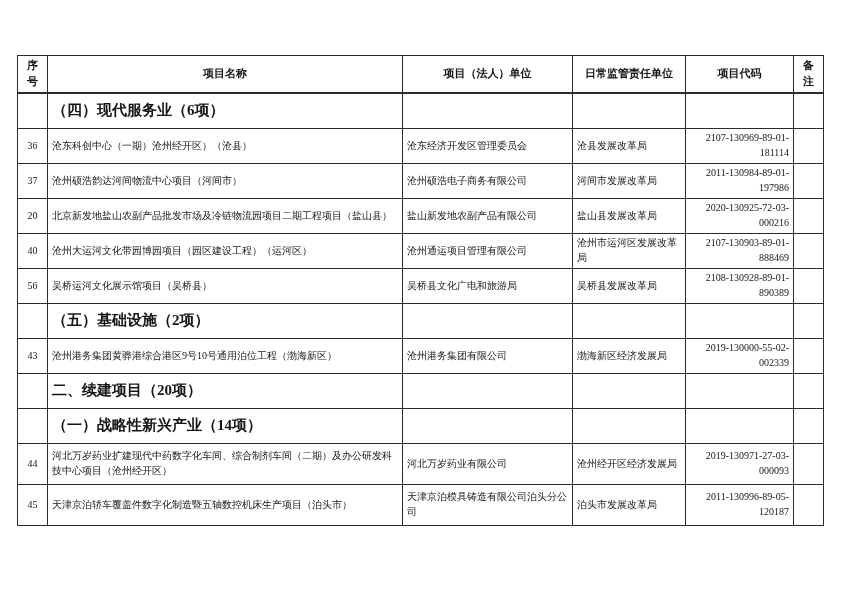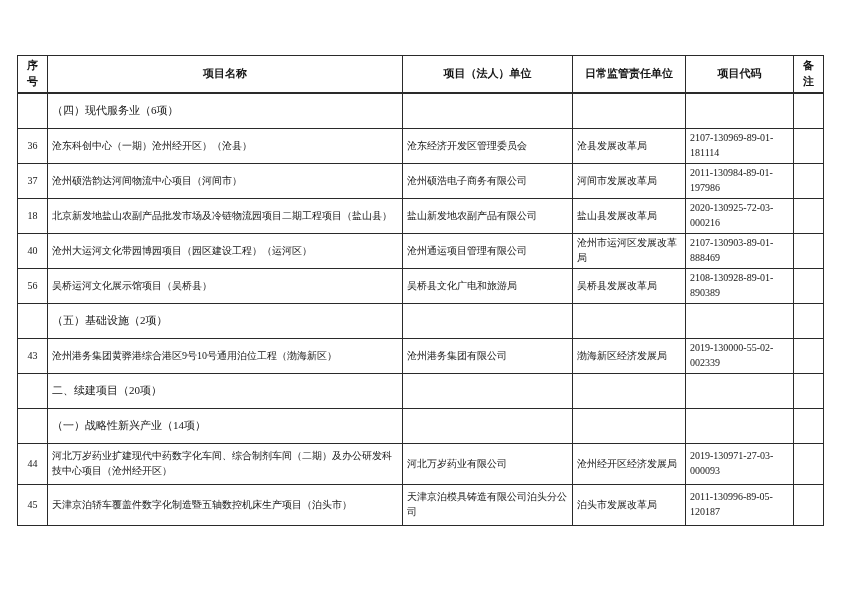--- a/index.html
+++ b/index.html
@@ -45,29 +45,29 @@
     font-size: 11px;
     font-weight: bold;
     text-align: center;
     height: 29px;
     border-bottom: 2px solid #2a2a2a;
   }
   .cell-no   { text-align: center; font-family: Liberation Serif, serif; }
   .cell-name { text-align: left; }
   .cell-unit { text-align: left; }
   .cell-sup  { text-align: left; padding: 2px 3px; }
-  .cell-code { text-align: left; padding: 2px 3px; line-height: 1.5; }
+  .cell-code { text-align: right; padding: 2px 3px; line-height: 1.5; }
   .cell-note { }
 
   tr.r-data    td { height: 30px; }
   tr.r-tall    td { height: 36px; }
   tr.r-section td { height: 30px; }
   tr.r-section .cell-name {
-    font-weight: normal;
-    font-size: 11px;
+    font-weight: bold;
+    font-size: 15px;
   }
 </style>
 </head>
 <body>
 
 <div class="page">
   <table class="doc-table">
     <colgroup>
       <col class="c-no">
         <col class="c-name">
@@ -105,21 +105,21 @@
       </tr>
       <tr class="r-data">
         <td class="cell-no">37</td>
         <td class="cell-name">沧州硕浩韵达河间物流中心项目（河间市）</td>
         <td class="cell-unit">沧州硕浩电子商务有限公司</td>
         <td class="cell-sup">河间市发展改革局</td>
         <td class="cell-code">2011-130984-89-01-197986</td>
         <td class="cell-note"></td>
       </tr>
       <tr class="r-data">
-        <td class="cell-no">18</td>
+        <td class="cell-no">20</td>
         <td class="cell-name">北京新发地盐山农副产品批发市场及冷链物流园项目二期工程项目（盐山县）</td>
         <td class="cell-unit">盐山新发地农副产品有限公司</td>
         <td class="cell-sup">盐山县发展改革局</td>
         <td class="cell-code">2020-130925-72-03-000216</td>
         <td class="cell-note"></td>
       </tr>
       <tr class="r-data">
         <td class="cell-no">40</td>
         <td class="cell-name">沧州大运河文化带园博园项目（园区建设工程）（运河区）</td>
         <td class="cell-unit">沧州通运项目管理有限公司</td>

